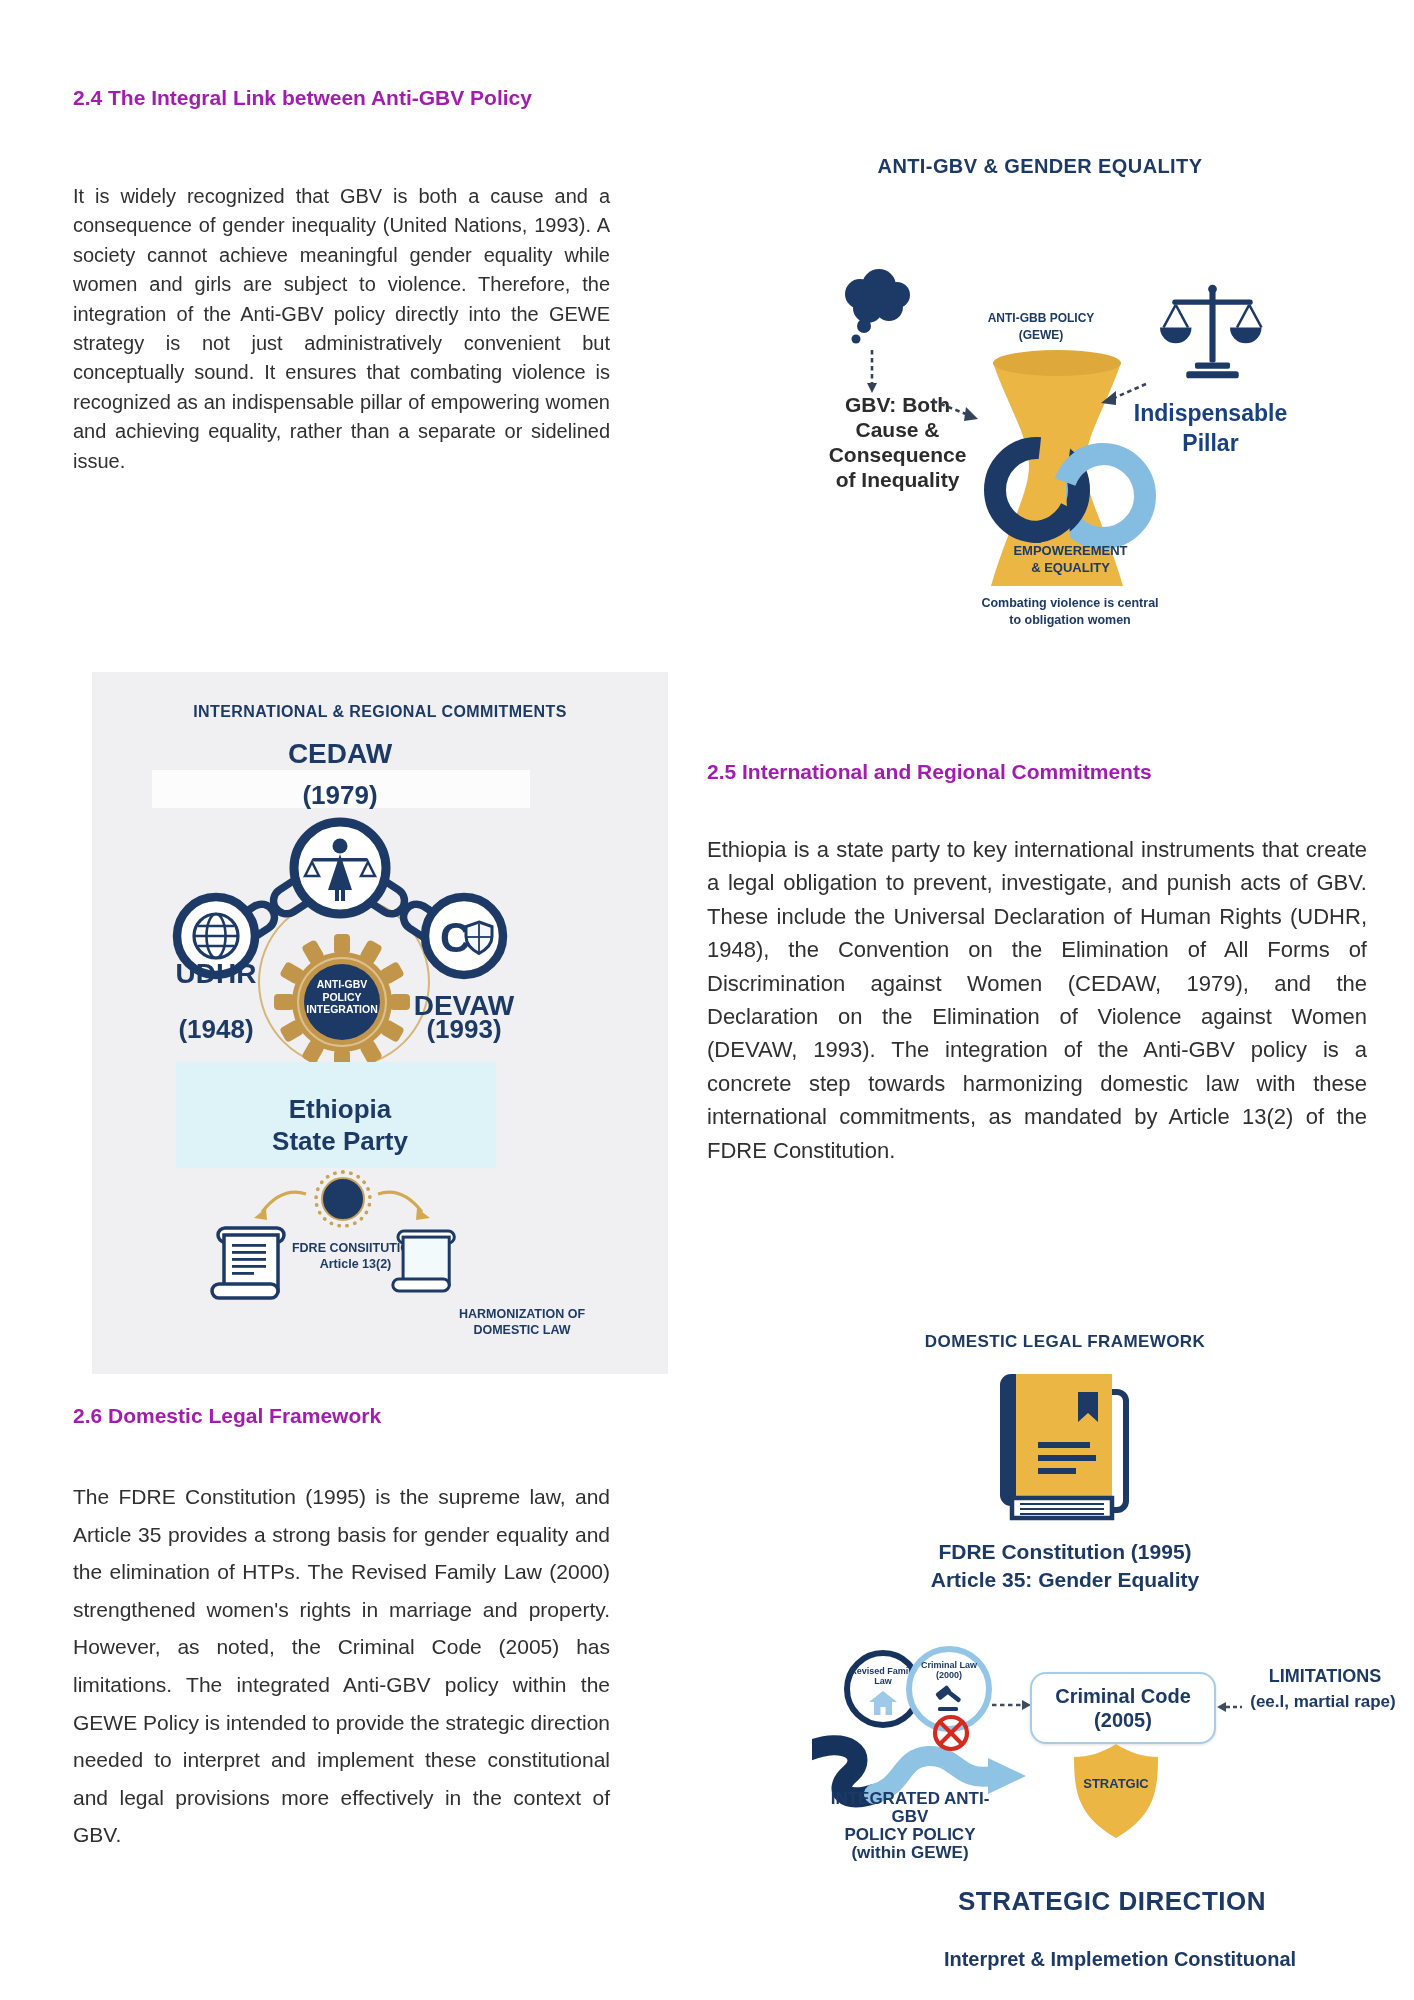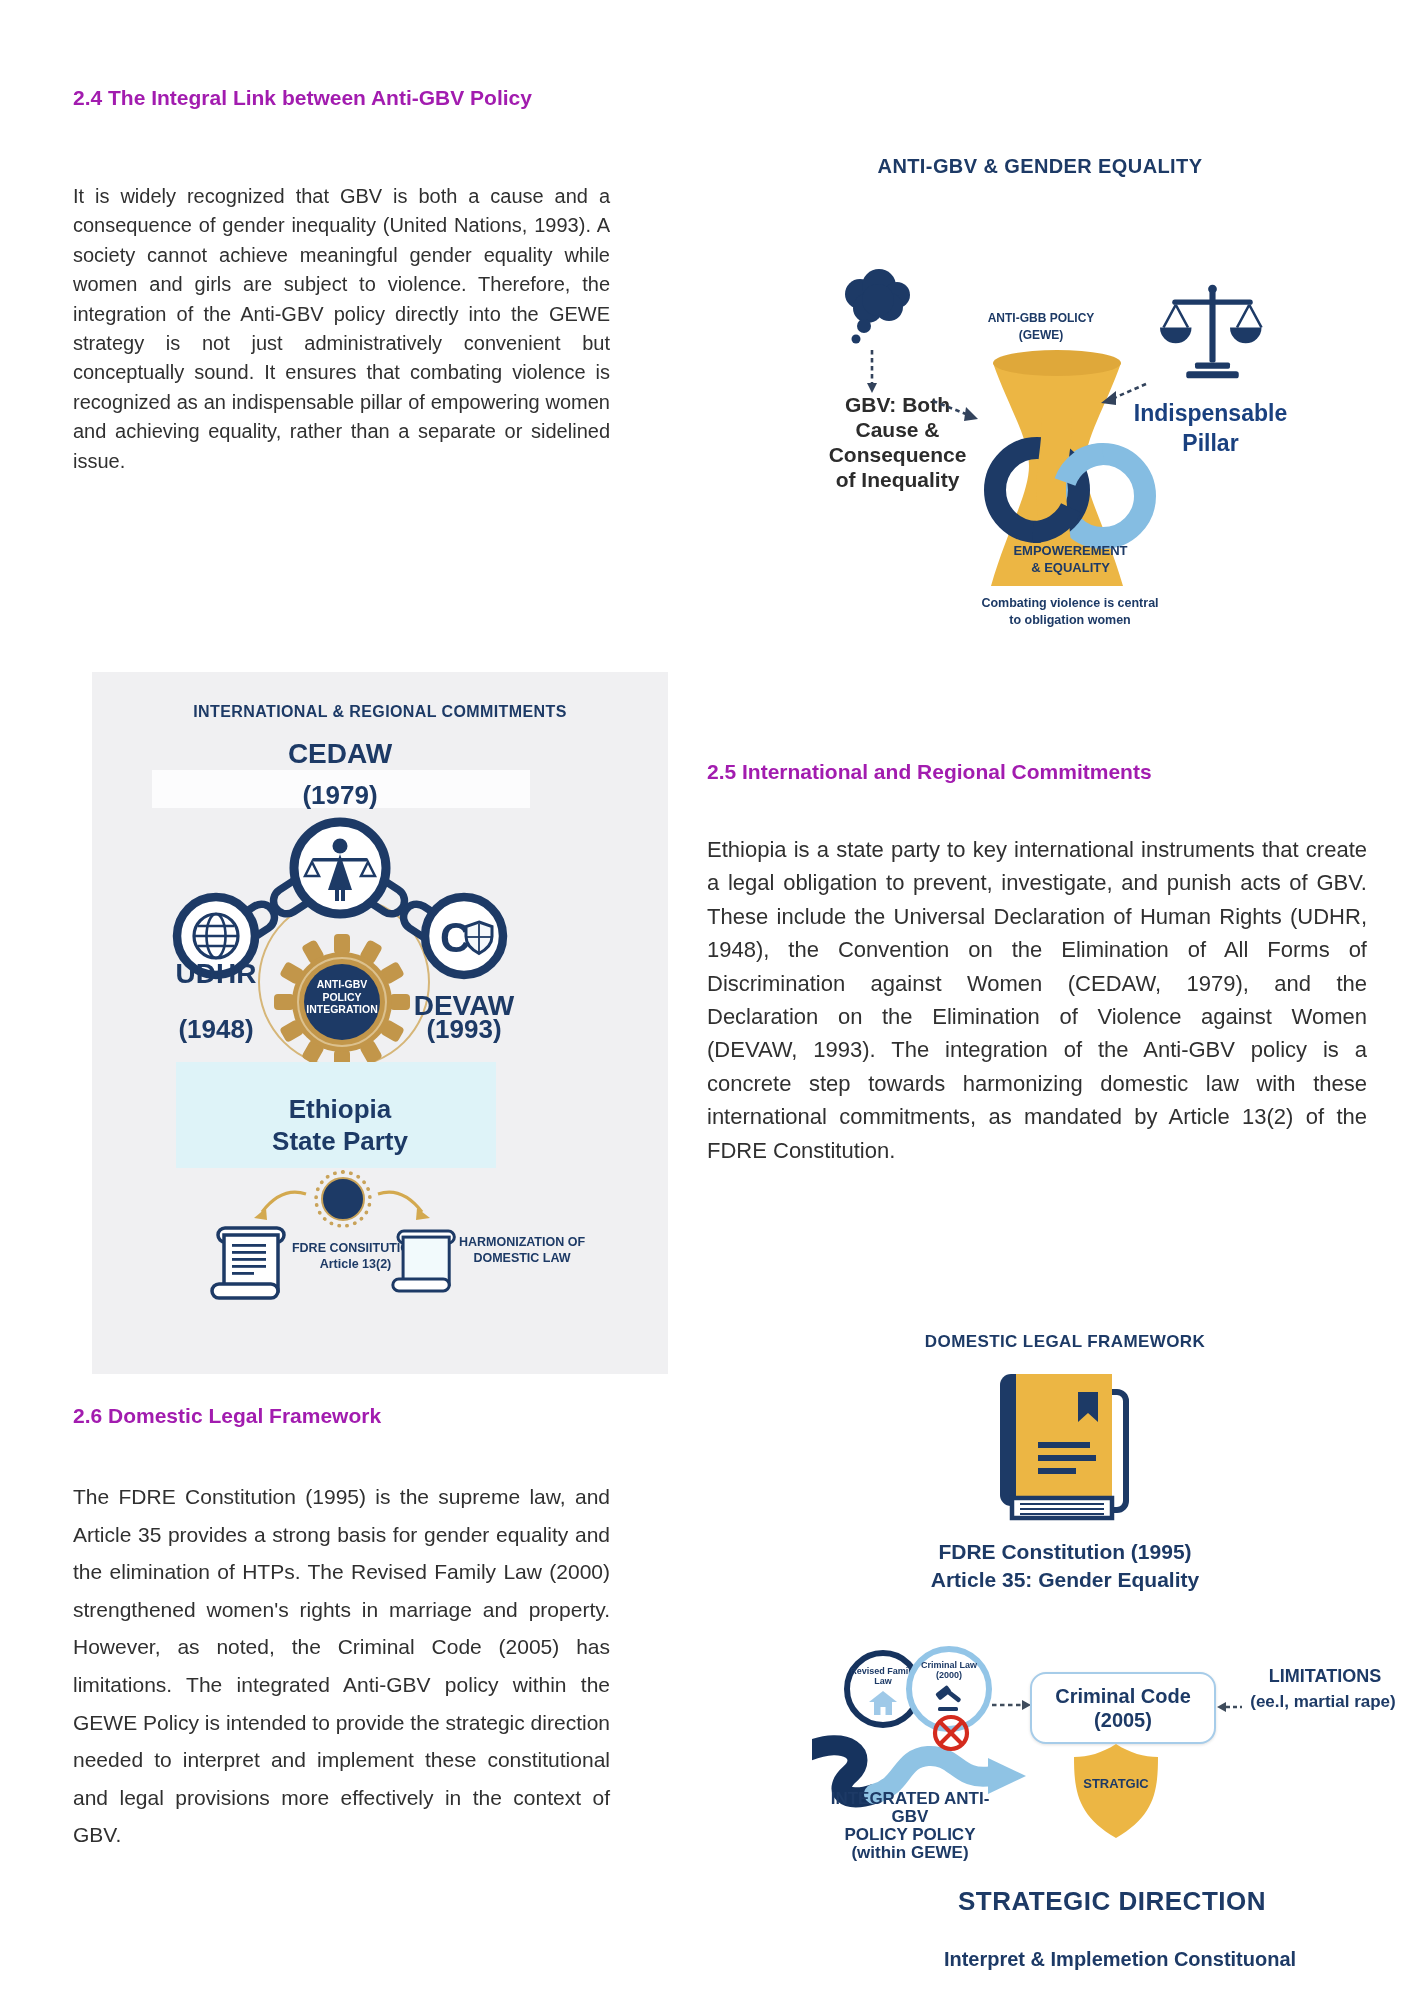--- a/index.html
+++ b/index.html
@@ -235,21 +235,21 @@
     <span class="line">Article 13(2)</span>
   </div>
 
   <div class="abs" style="left:386px;top:1220px;width:82px;height:82px;">
     <svg width="82" height="82" viewBox="0 0 96 82">
       <rect x="14" y="6" width="66" height="14" rx="7" fill="#ffffff" stroke="#1d3a66" stroke-width="3.5"></rect>
       <rect x="20" y="13" width="54" height="56" fill="#f2fafc" stroke="#1d3a66" stroke-width="3.5"></rect>
       <rect x="8" y="62" width="66" height="14" rx="7" fill="#ffffff" stroke="#1d3a66" stroke-width="3.5"></rect>
     </svg>
   </div>
-  <div class="abs ctr navy b" style="left:458px;top:1234px;width:128px;font-size:12.5px;line-height:16px;">HARMONIZATION OF DOMESTIC LAW</div>
+  <div class="abs ctr navy b" style="left:458px;top:1306px;width:128px;font-size:12.5px;line-height:16px;">HARMONIZATION OF DOMESTIC LAW</div>
 
 
   <div class="abs heading" style="left:707px;top:760px;width:680px;">2.5 International and Regional Commitments</div>
   <div class="abs para jus p25">Ethiopia is a state party to key international instruments that create a legal obligation to prevent, investigate, and punish acts of GBV. These include the Universal Declaration of Human Rights (UDHR, 1948), the Convention on the Elimination of All Forms of Discrimination against Women (CEDAW, 1979), and the Declaration on the Elimination of Violence against Women (DEVAW, 1993). The integration of the Anti-GBV policy is a concrete step towards harmonizing domestic law with these international commitments, as mandated by Article 13(2) of the FDRE Constitution.</div>
 
   <div class="abs heading" style="left:73px;top:1404px;width:560px;">2.6 Domestic Legal Framework</div>
   <div class="abs para jus p26">The FDRE Constitution (1995) is the supreme law, and Article 35 provides a strong basis for gender equality and the elimination of HTPs. The Revised Family Law (2000) strengthened women's rights in marriage and property. However, as noted, the Criminal Code (2005) has limitations. The integrated Anti-GBV policy within the GEWE Policy is intended to provide the strategic direction needed to interpret and implement these constitutional and legal provisions more effectively in the context of GBV.</div>
 
   <div class="abs ctr navy b" style="left:880px;top:1332px;width:370px;font-size:17px;letter-spacing:0.4px;">DOMESTIC LEGAL FRAMEWORK</div>
 

